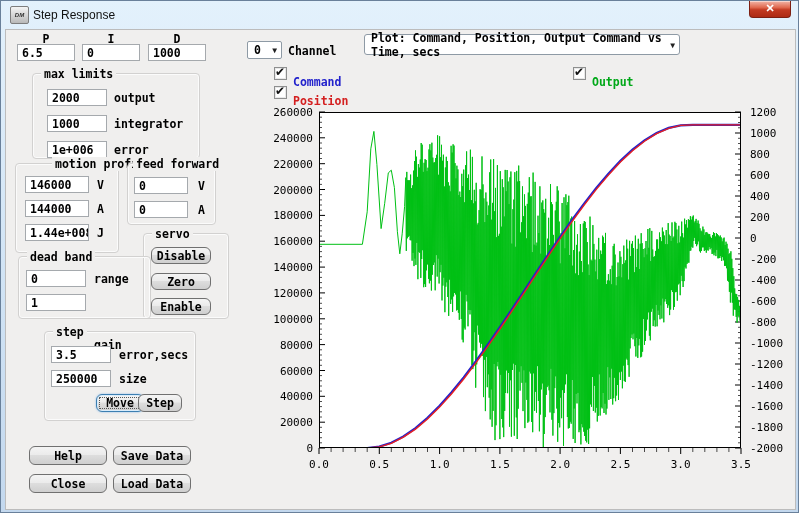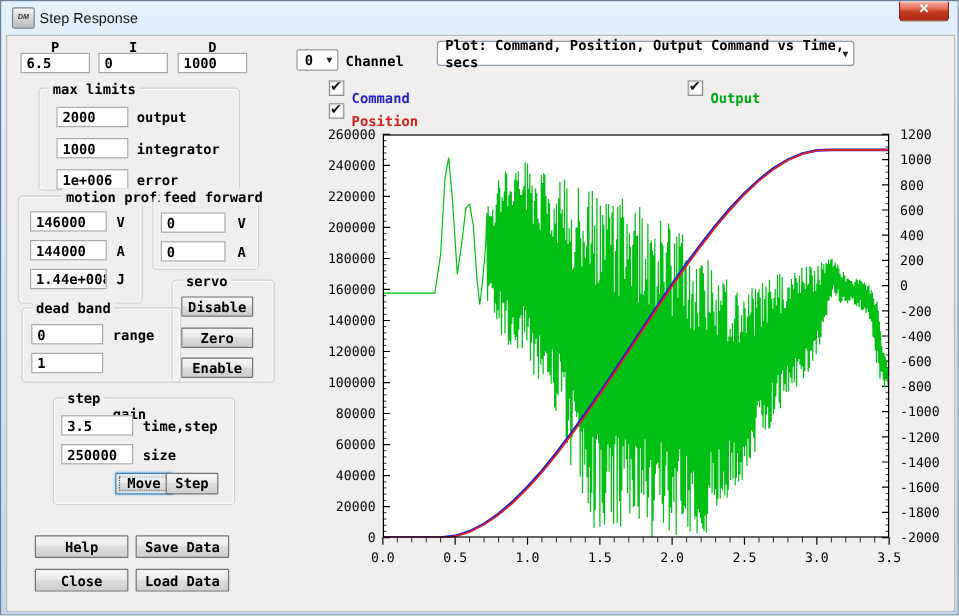--- a/index.html
+++ b/index.html
@@ -18,21 +18,21 @@
     box-shadow:inset 0 1px 0 rgba(255,255,255,.45);cursor:default;}
   .client{position:absolute;left:4px;top:28px;width:791px;height:481px;box-sizing:border-box;
     background:#f0efee;border:1px solid #bcbcbc;}
   .lbl{position:absolute;font:bold 11.5px "DejaVu Sans Mono",monospace;color:#000;white-space:pre;}
   .inp{position:absolute;box-sizing:border-box;height:17px;background:#fff;border:1px solid #a5a9ad;
     font:bold 11.5px "DejaVu Sans Mono",monospace;color:#000;padding:0 0 0 4px;margin:0;}
   .grp{position:absolute;box-sizing:border-box;border:1px solid #d2d1d0;border-radius:4px;
     box-shadow:inset 0 0 0 1px #fbfbfb;}
   .grp-title{position:absolute;top:-7px;left:8px;background:#f0efee;padding:0 3px;
     font:bold 11.5px "DejaVu Sans Mono",monospace;white-space:pre;}
-  .btn{position:absolute;box-sizing:border-box;border:1px solid #707070;border-radius:1px;
+  .btn{position:absolute;box-sizing:border-box;border:1px solid #707070;border-radius:6px;
     background:linear-gradient(#f4f4f4 0%,#ebebeb 45%,#dddddd 50%,#cfcfcf 100%);
     font:bold 11.5px "DejaVu Sans Mono",monospace;color:#000;cursor:default;
     display:flex;align-items:center;justify-content:center;}
   .btn.focused{border-color:#3c7fb1;box-shadow:0 0 2px #7eb4ea,inset 0 0 0 1px #d9ecfb;margin-left:16px;}
   .btn.focused:after{content:"";position:absolute;inset:2px;border:1px dotted #555;border-radius:1px;}
   .cb{position:absolute;width:13px;height:13px;box-sizing:border-box;background:#fff;
     border:1px solid #8e8f8f;box-shadow:inset 0 0 0 1px #e9e9e9;}
   .cb .mark{position:absolute;left:0px;top:-3px;font:bold 12px "DejaVu Sans",sans-serif;color:#111;}
   .cb-lbl{position:absolute;font:bold 11.5px "DejaVu Sans Mono",monospace;white-space:pre;margin-top:8px;}
   .combo{position:absolute;box-sizing:border-box;background:#fff;border:1px solid #8e9aa5;
@@ -62,21 +62,21 @@
     <input class="inp" style="left: 11px; top: 14px; width: 58px;" value="6.5">
     <input class="inp" style="left: 76px; top: 14px; width: 58px;" value="0">
     <input class="inp" style="left: 142px; top: 14px; width: 58px;" value="1000">
 
     <div class="combo" style="left:241px;top:11px;width:35px;height:18px;">
       <span>0</span>
       <span class="arrow">▼</span>
     </div>
     <div class="lbl" style="left:282px;top:14px;">Channel</div>
 
-    <div class="combo" style="left:358px;top:4px;width:348px;height:21px;border-radius:3px;">
+    <div class="combo" style="left:358px;top:4px;width:316px;height:21px;border-radius:3px;">
       <span>Plot: Command, Position, Output Command vs Time, secs</span>
       <span class="arrow">▼</span>
     </div>
 
     <div class="cb" style="left:268px;top:37px;">
         <span class="mark">✔</span>
       </div>
     <div class="cb-lbl" style="left:287px;top:37px;color:#2222cc;">Command</div>
     <div class="cb" style="left:268px;top:56px;">
         <span class="mark">✔</span>
@@ -127,21 +127,21 @@
     </div>
     <input class="inp" style="left: 20px; top: 240px; width: 60px;" value="0">
     <div class="lbl" style="left:88px;top:242px;">range</div>
     <input class="inp" style="left: 20px; top: 264px; width: 60px;" value="1">
     <div class="lbl" style="left:88px;top:266px;margin-top:42px;">gain</div>
 
     <div class="grp" style="left:38px;top:301px;width:152px;height:90px;">
       <div class="grp-title">step</div>
     </div>
     <input class="inp" style="left: 45px; top: 316px; width: 60px;" value="3.5">
-    <div class="lbl" style="left:113px;top:318px;">time,step</div>
+    <div class="lbl" style="left:113px;top:318px;">error,secs</div>
     <input class="inp" style="left: 45px; top: 340px; width: 60px;" value="250000">
     <div class="lbl" style="left:113px;top:342px;">size</div>
     <div class="btn focused" style="left:74px;top:364px;width:48px;height:18px;">Move</div>
     <div class="btn" style="left:132px;top:364px;width:44px;height:18px;">Step</div>
 
     <div class="btn" style="left:23px;top:416px;width:78px;height:19px;">Help</div>
     <div class="btn" style="left:107px;top:416px;width:78px;height:19px;">Save Data</div>
     <div class="btn" style="left:23px;top:444px;width:78px;height:19px;">Close</div>
     <div class="btn" style="left:107px;top:444px;width:78px;height:19px;">Load Data</div>
 

